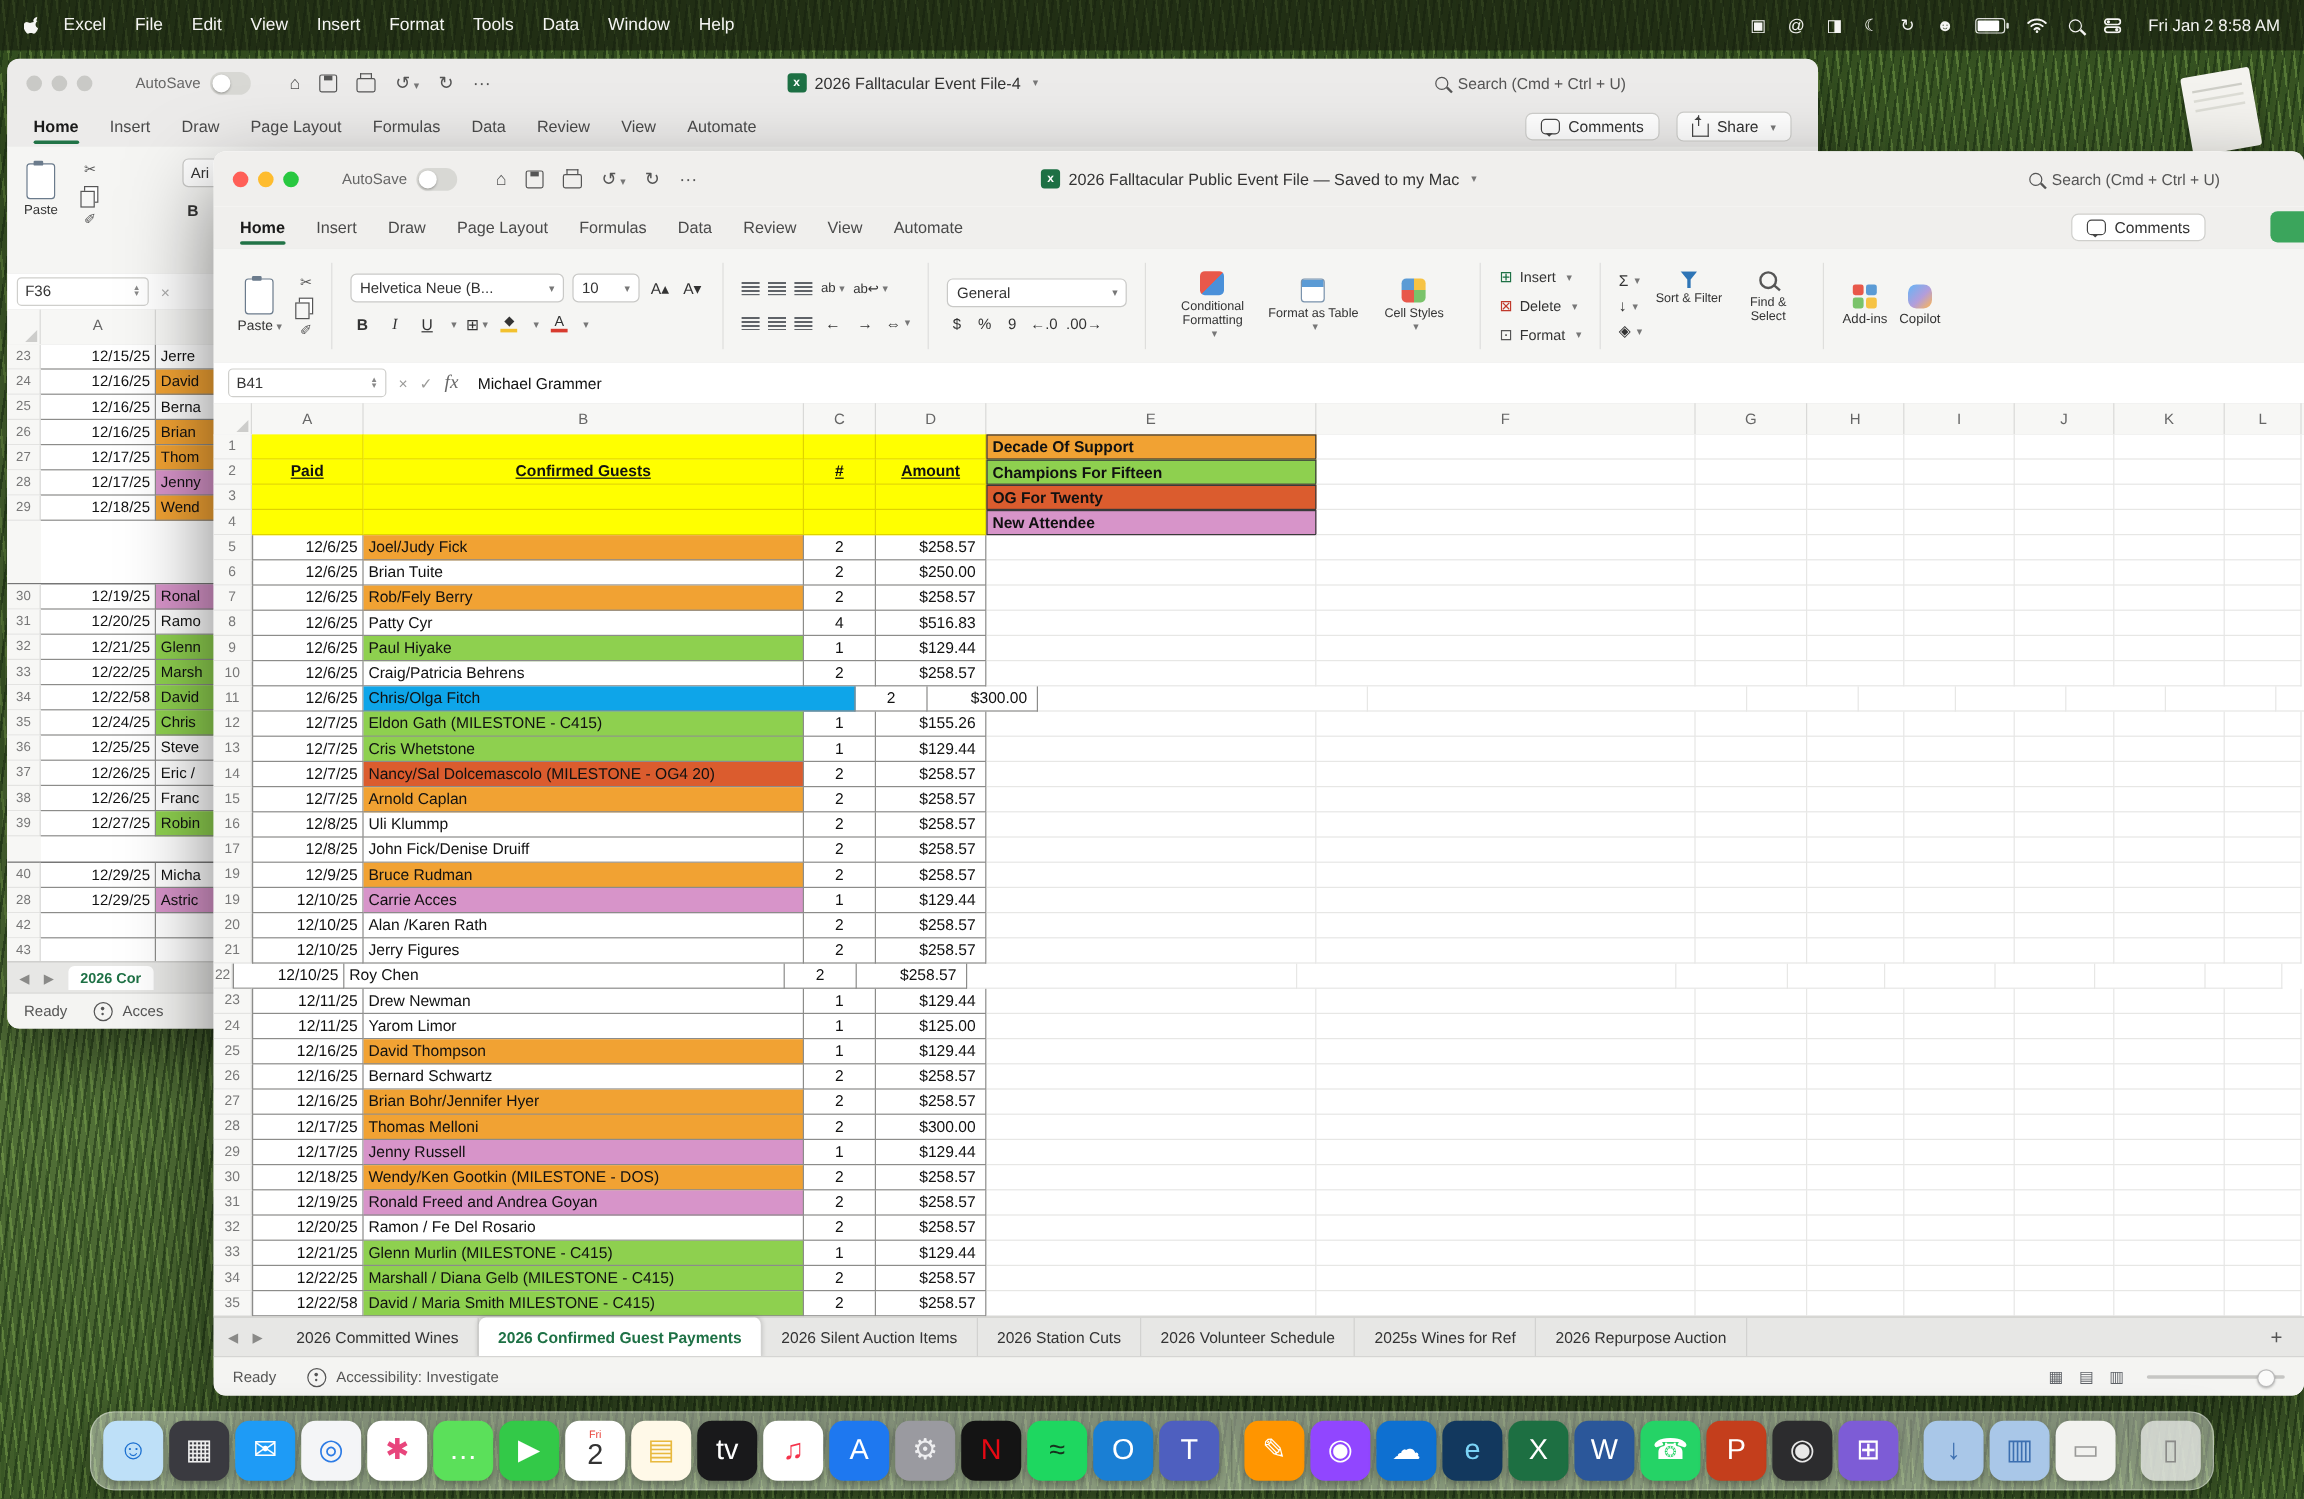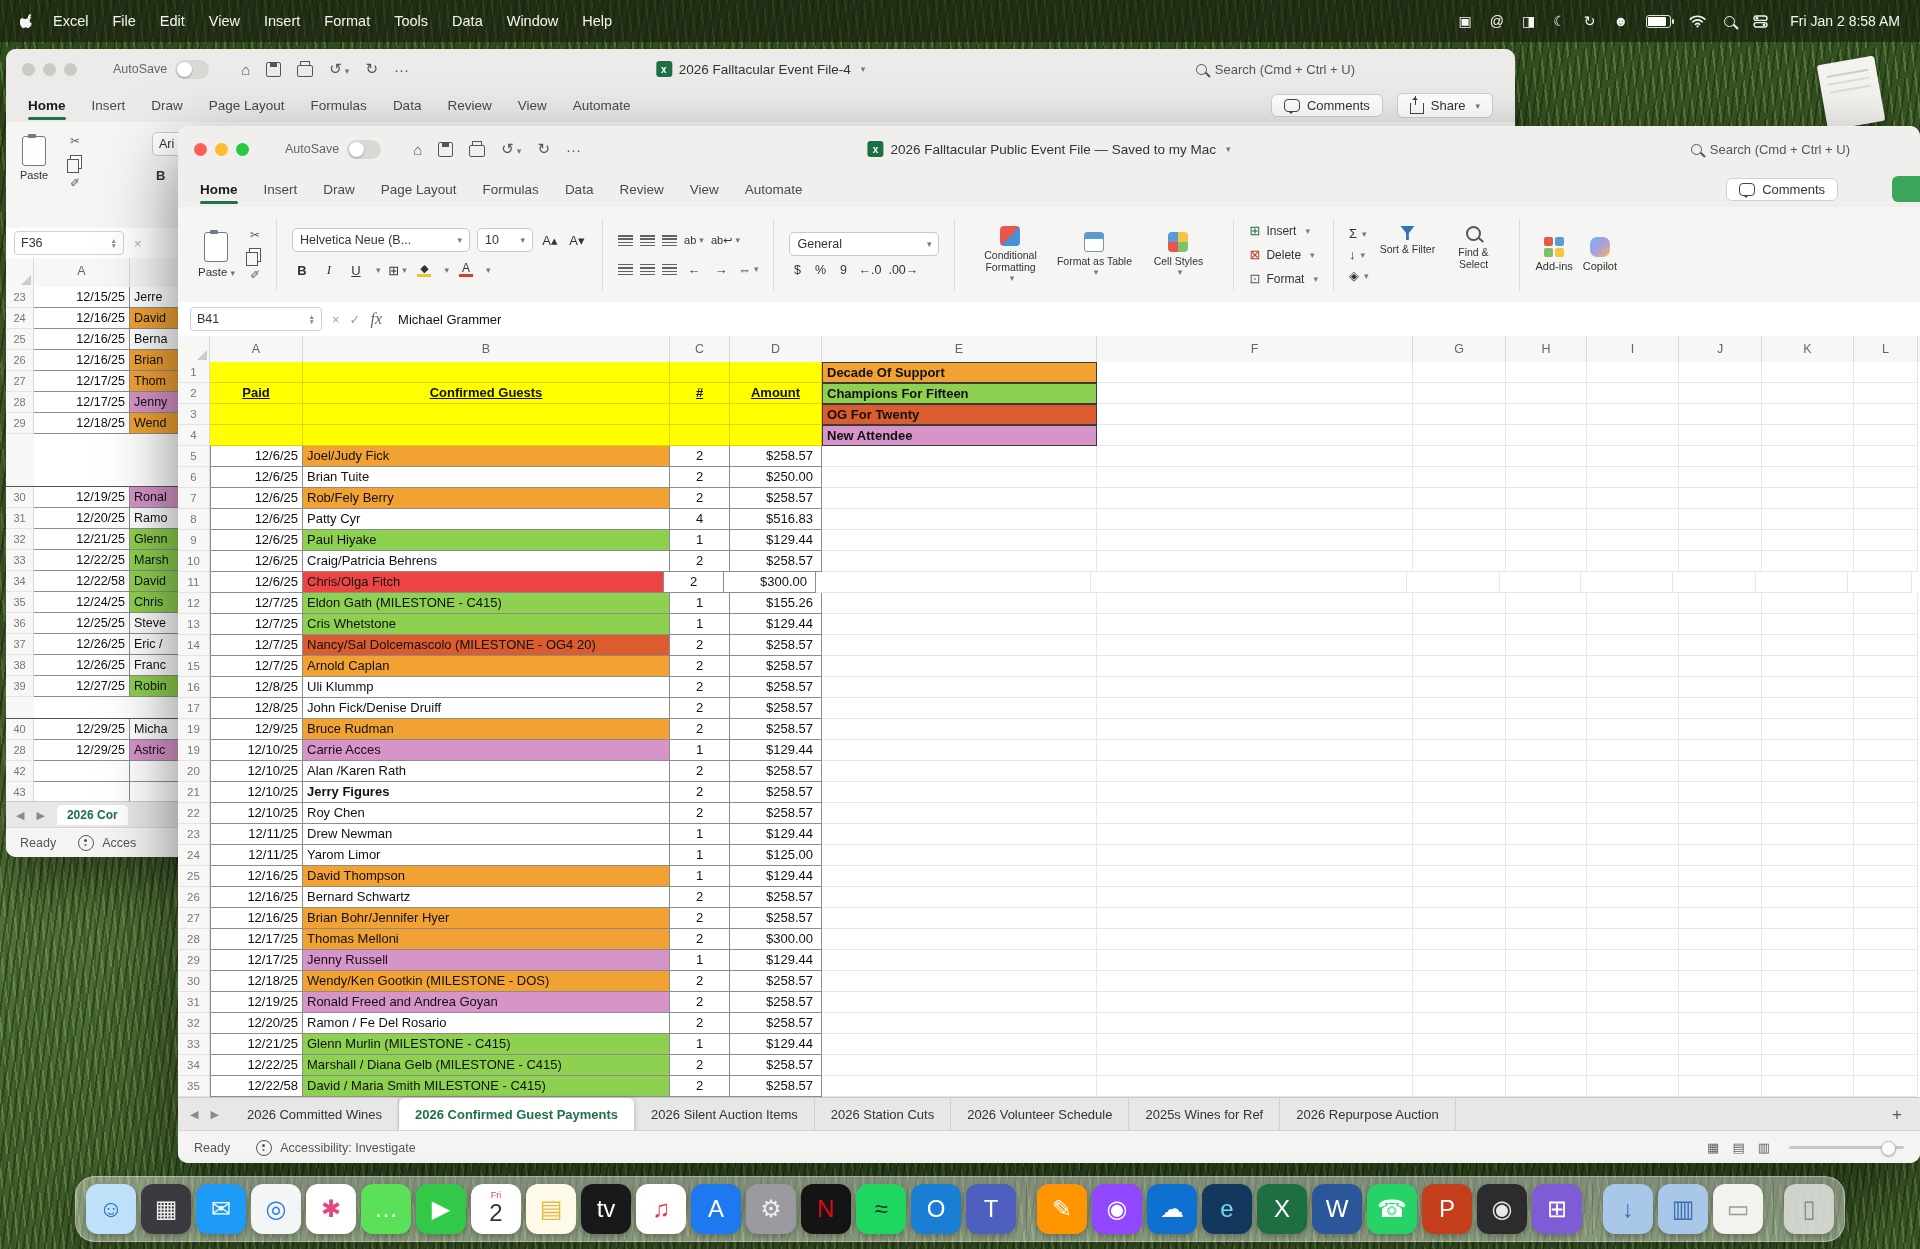--- a/index.html
+++ b/index.html
@@ -849,21 +849,21 @@
             <span class="cell" style="width: 93px;"></span>
             <span class="cell" style="width: 81px;"></span>
             <span class="cell" style="width: 92px;"></span>
             <span class="cell" style="width: 83px;"></span>
             <span class="cell" style="width: 92px;"></span>
             <span class="cell" style="width: 64px;"></span>
           </div>
           <div class="grow">
             <span class="rhd" style="width: 32px;">11</span>
             <span class="cell tbl dt" style="width: 93px;">12/6/25</span>
-            <span class="cell tbl nm" style="width: 361px; background: #ef4444;">Chris/Olga Fitch</span>
+            <span class="cell tbl nm" style="width: 410px; background: #0ea5e9;">Chris/Olga Fitch</span>
             <span class="cell tbl ct" style="width: 60px;">2</span>
             <span class="cell tbl am" style="width: 92px;">$300.00</span>
             <span class="cell" style="width: 275px;"></span>
             <span class="cell" style="width: 316px;"></span>
             <span class="cell" style="width: 93px;"></span>
             <span class="cell" style="width: 81px;"></span>
             <span class="cell" style="width: 92px;"></span>
             <span class="cell" style="width: 83px;"></span>
             <span class="cell" style="width: 92px;"></span>
             <span class="cell" style="width: 64px;"></span>
@@ -999,34 +999,34 @@
             <span class="cell" style="width: 93px;"></span>
             <span class="cell" style="width: 81px;"></span>
             <span class="cell" style="width: 92px;"></span>
             <span class="cell" style="width: 83px;"></span>
             <span class="cell" style="width: 92px;"></span>
             <span class="cell" style="width: 64px;"></span>
           </div>
           <div class="grow">
             <span class="rhd" style="width: 32px;">21</span>
             <span class="cell tbl dt" style="width: 93px;">12/10/25</span>
-            <span class="cell tbl nm" style="width: 367px; font-weight: bold;">Jerry Figures</span>
-            <span class="cell tbl ct" style="width: 60px;">2</span>
-            <span class="cell tbl am" style="width: 92px;">$258.57</span>
-            <span class="cell" style="width: 275px;"></span>
-            <span class="cell" style="width: 316px;"></span>
-            <span class="cell" style="width: 93px;"></span>
-            <span class="cell" style="width: 81px;"></span>
-            <span class="cell" style="width: 92px;"></span>
-            <span class="cell" style="width: 83px;"></span>
-            <span class="cell" style="width: 92px;"></span>
-            <span class="cell" style="width: 64px;"></span>
-          </div>
-          <div class="grow">
-            <span class="rhd" style="width: 32px;">22</span>
+            <span class="cell tbl nm" style="width: 367px;">Jerry Figures</span>
+            <span class="cell tbl ct" style="width: 60px;">2</span>
+            <span class="cell tbl am" style="width: 92px;">$258.57</span>
+            <span class="cell" style="width: 275px;"></span>
+            <span class="cell" style="width: 316px;"></span>
+            <span class="cell" style="width: 93px;"></span>
+            <span class="cell" style="width: 81px;"></span>
+            <span class="cell" style="width: 92px;"></span>
+            <span class="cell" style="width: 83px;"></span>
+            <span class="cell" style="width: 92px;"></span>
+            <span class="cell" style="width: 64px;"></span>
+          </div>
+          <div class="grow">
+            <span class="rhd" style="width: 16px;">22</span>
             <span class="cell tbl dt" style="width: 93px;">12/10/25</span>
             <span class="cell tbl nm" style="width: 367px;">Roy Chen</span>
             <span class="cell tbl ct" style="width: 60px;">2</span>
             <span class="cell tbl am" style="width: 92px;">$258.57</span>
             <span class="cell" style="width: 275px;"></span>
             <span class="cell" style="width: 316px;"></span>
             <span class="cell" style="width: 93px;"></span>
             <span class="cell" style="width: 81px;"></span>
             <span class="cell" style="width: 92px;"></span>
             <span class="cell" style="width: 83px;"></span>

